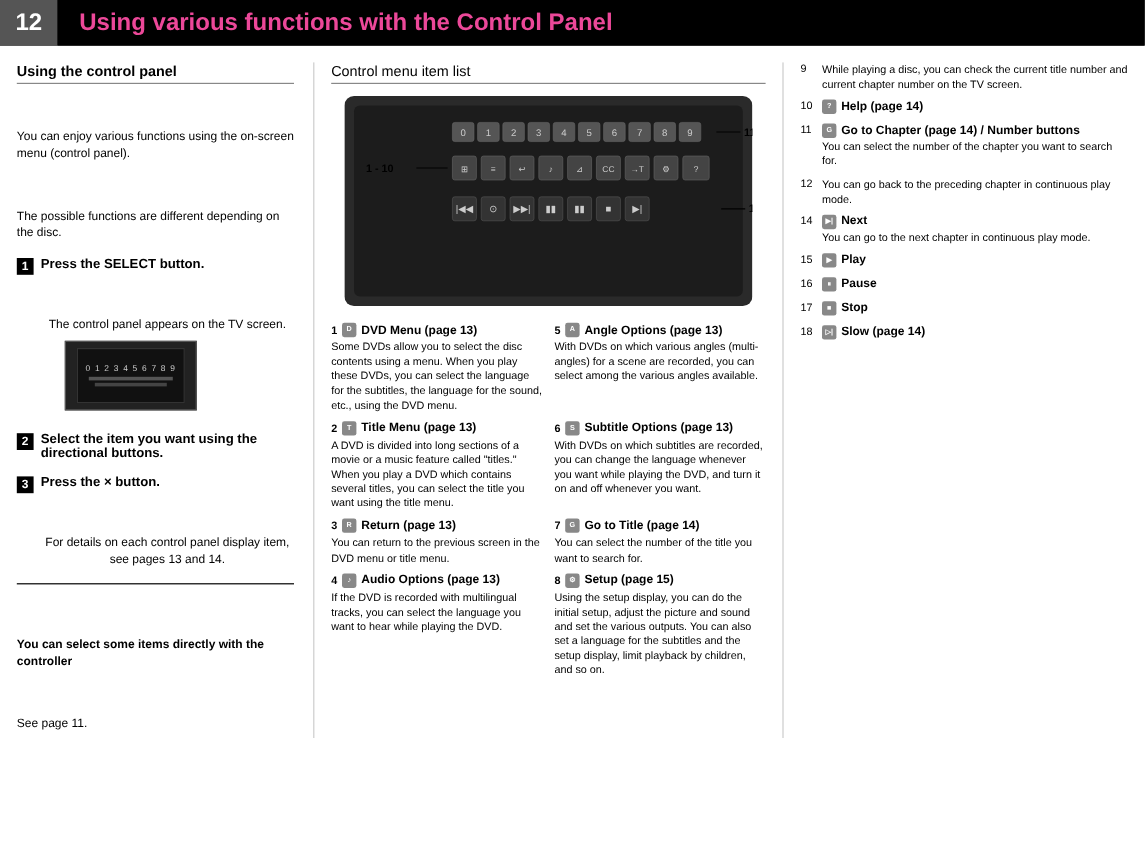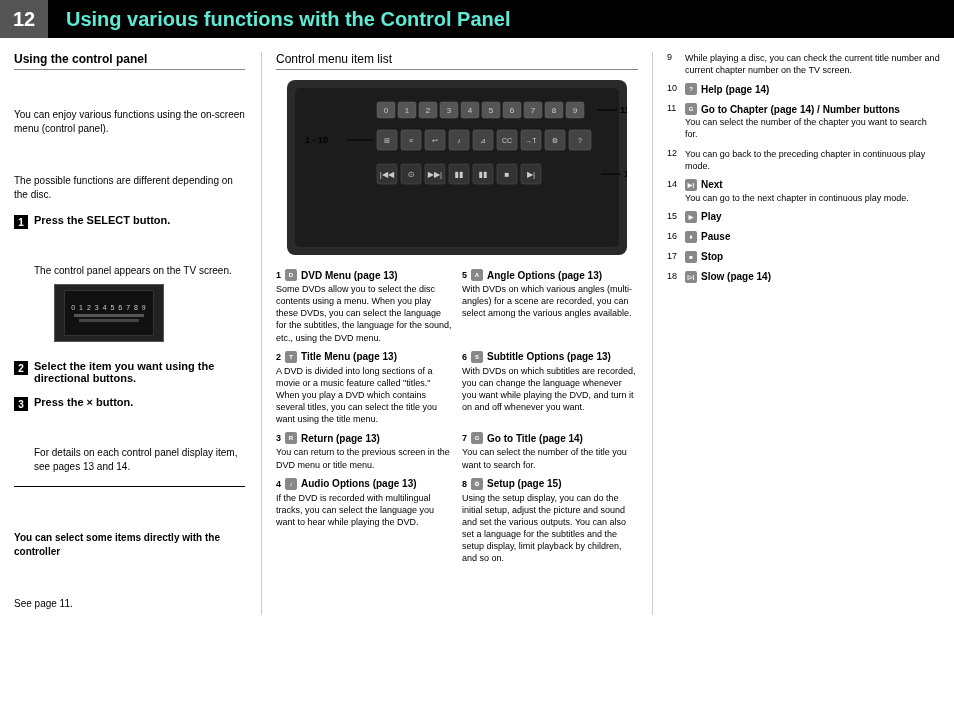--- a/index.html
+++ b/index.html
@@ -26,21 +26,21 @@
       font-size: 20px;
       font-weight: bold;
       display: flex;
       align-items: center;
       justify-content: center;
       width: 48px;
       min-width: 48px;
     }
     .page-title-box {
       background: #000;
-      color: #5eead4;
+      color: #ec4899;
       font-size: 20px;
       font-weight: bold;
       display: flex;
       align-items: center;
       padding-left: 18px;
       flex: 1;
     }
 
     .content-area {
       display: flex;
@@ -103,20 +103,21 @@
     .step-content strong {
       font-size: 11px;
       display: block;
       margin-bottom: 2px;
     }
 
     .step-content p {
       font-size: 10px;
       line-height: 1.4;
       margin-bottom: 2px;
+      text-align: center;
     }
 
     .tv-image {
       width: 110px;
       height: 58px;
       background: #222;
       margin: 6px 0 8px 20px;
       border: 1px solid #555;
       display: flex;
       align-items: center;

